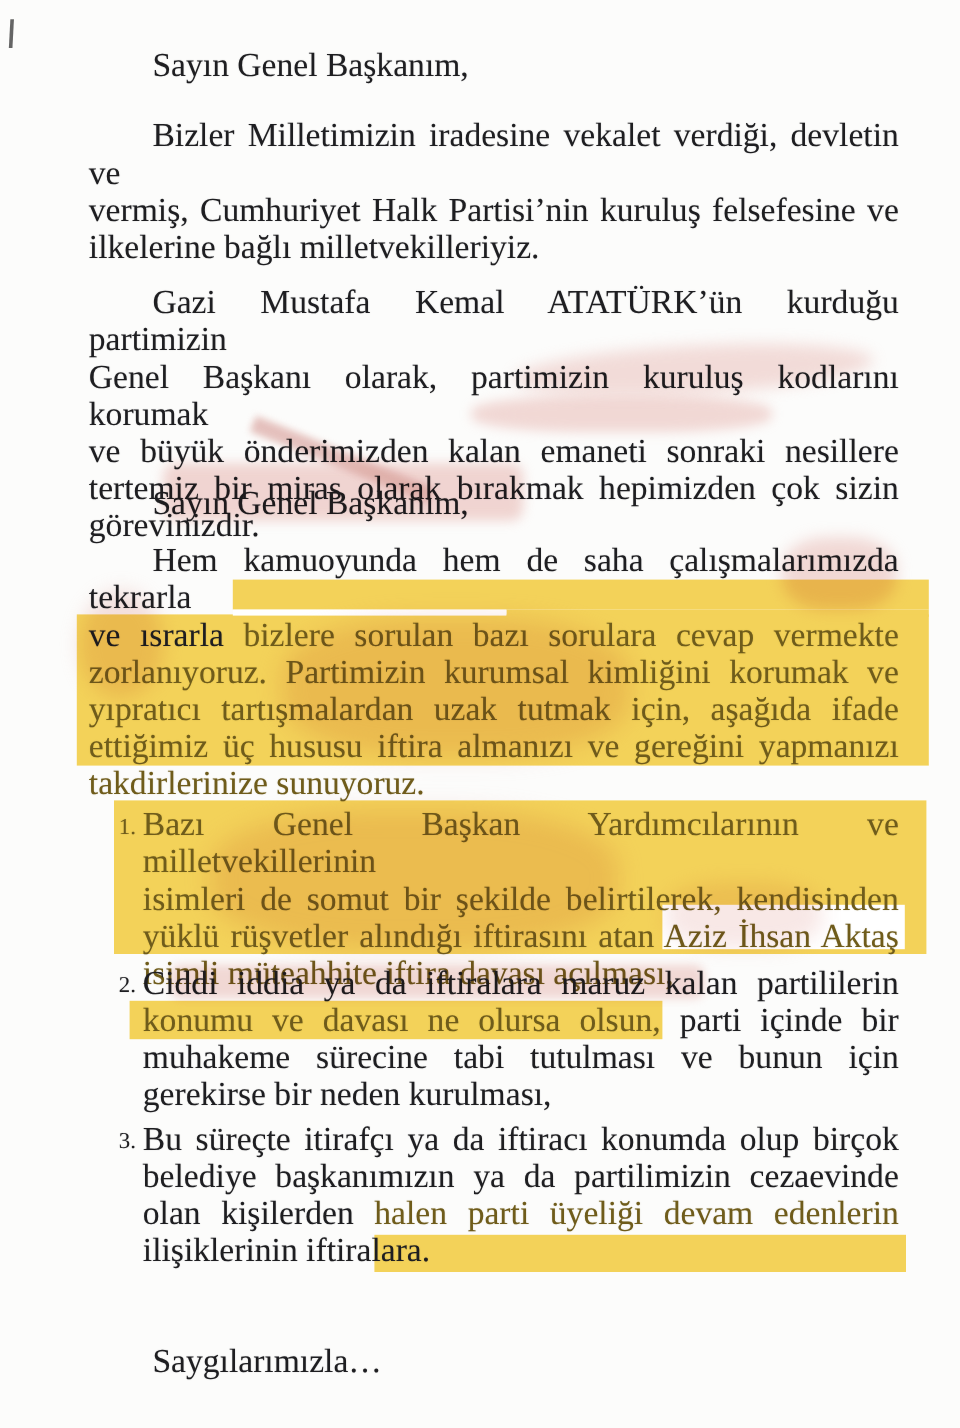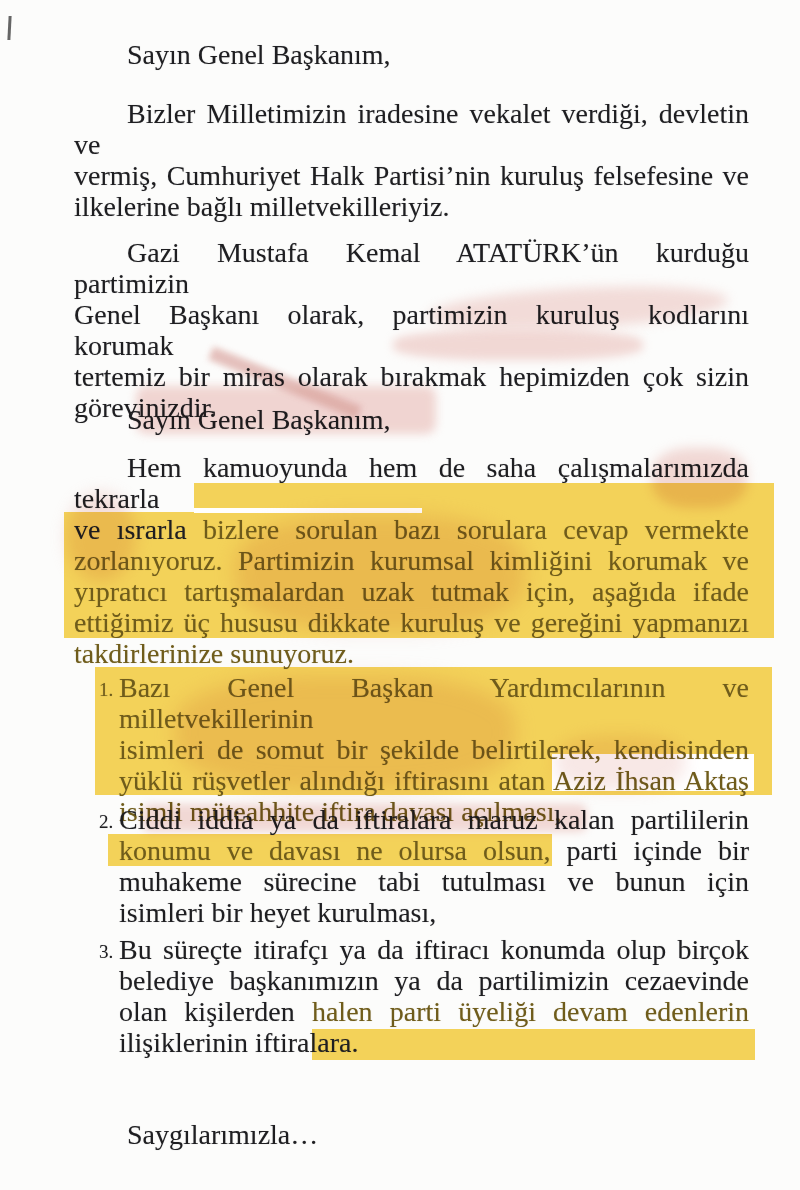--- a/index.html
+++ b/index.html
@@ -68,38 +68,39 @@
         <div class="ln ind"><span>Bizler Milletimizin iradesine vekalet verdiği, devletin ve</span></div>
         <div class="ln"><span>vermiş, Cumhuriyet Halk Partisi’nin kuruluş felsefesine ve</span></div>
         <div class="ln last"><span>ilkelerine bağlı milletvekilleriyiz.</span></div>
       </div>
   </div>
 
   <div class="blk" id="p2">
     <div class="lines">
         <div class="ln ind"><span>Gazi Mustafa Kemal ATATÜRK’ün kurduğu partimizin</span></div>
         <div class="ln"><span>Genel Başkanı olarak, partimizin kuruluş kodlarını korumak</span></div>
+        <div class="ln"><span>ve büyük önderimizden kalan emaneti sonraki nesillere</span></div>
         <div class="ln"><span>tertemiz bir miras olarak bırakmak hepimizden çok sizin</span></div>
         <div class="ln last"><span>görevinizdir.</span></div>
       </div>
   </div>
 
   <div class="blk heading" id="sal2">Sayın Genel Başkanım,</div>
 
   <div class="blk" id="p3">
     <div class="hl-rect r-line2"></div>
     <div class="hl-rect r-bridge"></div>
     <div class="hl-rect r-block"></div>
     <div class="white-rect" style="left:120px;top:56px;width:228px;height:5px;"></div>
     <div class="lines">
         <div class="ln ind"><span>Hem kamuoyunda hem de saha çalışmalarımızda tekrarla</span></div>
         <div class="ln"><span>ve ısrarla </span><span class="hltx">bizlere sorulan bazı sorulara cevap vermekte</span></div>
         <div class="ln"><span class="hltx">zorlanıyoruz. Partimizin kurumsal kimliğini korumak ve</span></div>
         <div class="ln"><span class="hltx">yıpratıcı tartışmalardan uzak tutmak için, aşağıda ifade</span></div>
-        <div class="ln"><span class="hltx">ettiğimiz üç hususu dikkate kuruluş ve gereğini yapmanızı</span></div>
+        <div class="ln"><span class="hltx">ettiğimiz üç hususu iftira almanızı ve gereğini yapmanızı</span></div>
         <div class="ln last"><span class="hltx">takdirlerinize sunuyoruz.</span></div>
       </div>
   </div>
 
   <div class="blk item" id="it1">
     <div class="hl-rect r-block"></div>
     <div class="white-rect r-notch"></div>
     <span class="num">1.</span>
     <div class="lines">
         <div class="ln"><span class="hltx">Bazı Genel Başkan Yardımcılarının ve milletvekillerinin</span></div>
@@ -109,21 +110,21 @@
       </div>
   </div>
 
   <div class="blk item" id="it2">
     <div class="hl-rect r-part"></div>
     <span class="num">2.</span>
     <div class="lines">
         <div class="ln"><span>Ciddi iddia ya da iftiralara maruz kalan partililerin</span></div>
         <div class="ln"><span class="hltx">konumu ve davası ne olursa olsun,</span><span> parti içinde bir</span></div>
         <div class="ln"><span>muhakeme sürecine tabi tutulması ve bunun için</span></div>
-        <div class="ln last"><span>isimleri bir heyet kurulması,</span></div>
+        <div class="ln last"><span>gerekirse bir neden kurulması,</span></div>
       </div>
   </div>
 
   <div class="blk item" id="it3">
     <div class="hl-rect r-part"></div>
     <span class="num">3.</span>
     <div class="lines">
         <div class="ln"><span>Bu süreçte itirafçı ya da iftiracı konumda olup birçok</span></div>
         <div class="ln"><span>belediye başkanımızın ya da partilimizin cezaevinde</span></div>
         <div class="ln"><span>olan kişilerden </span><span class="hltx">halen parti üyeliği devam edenlerin</span></div>

